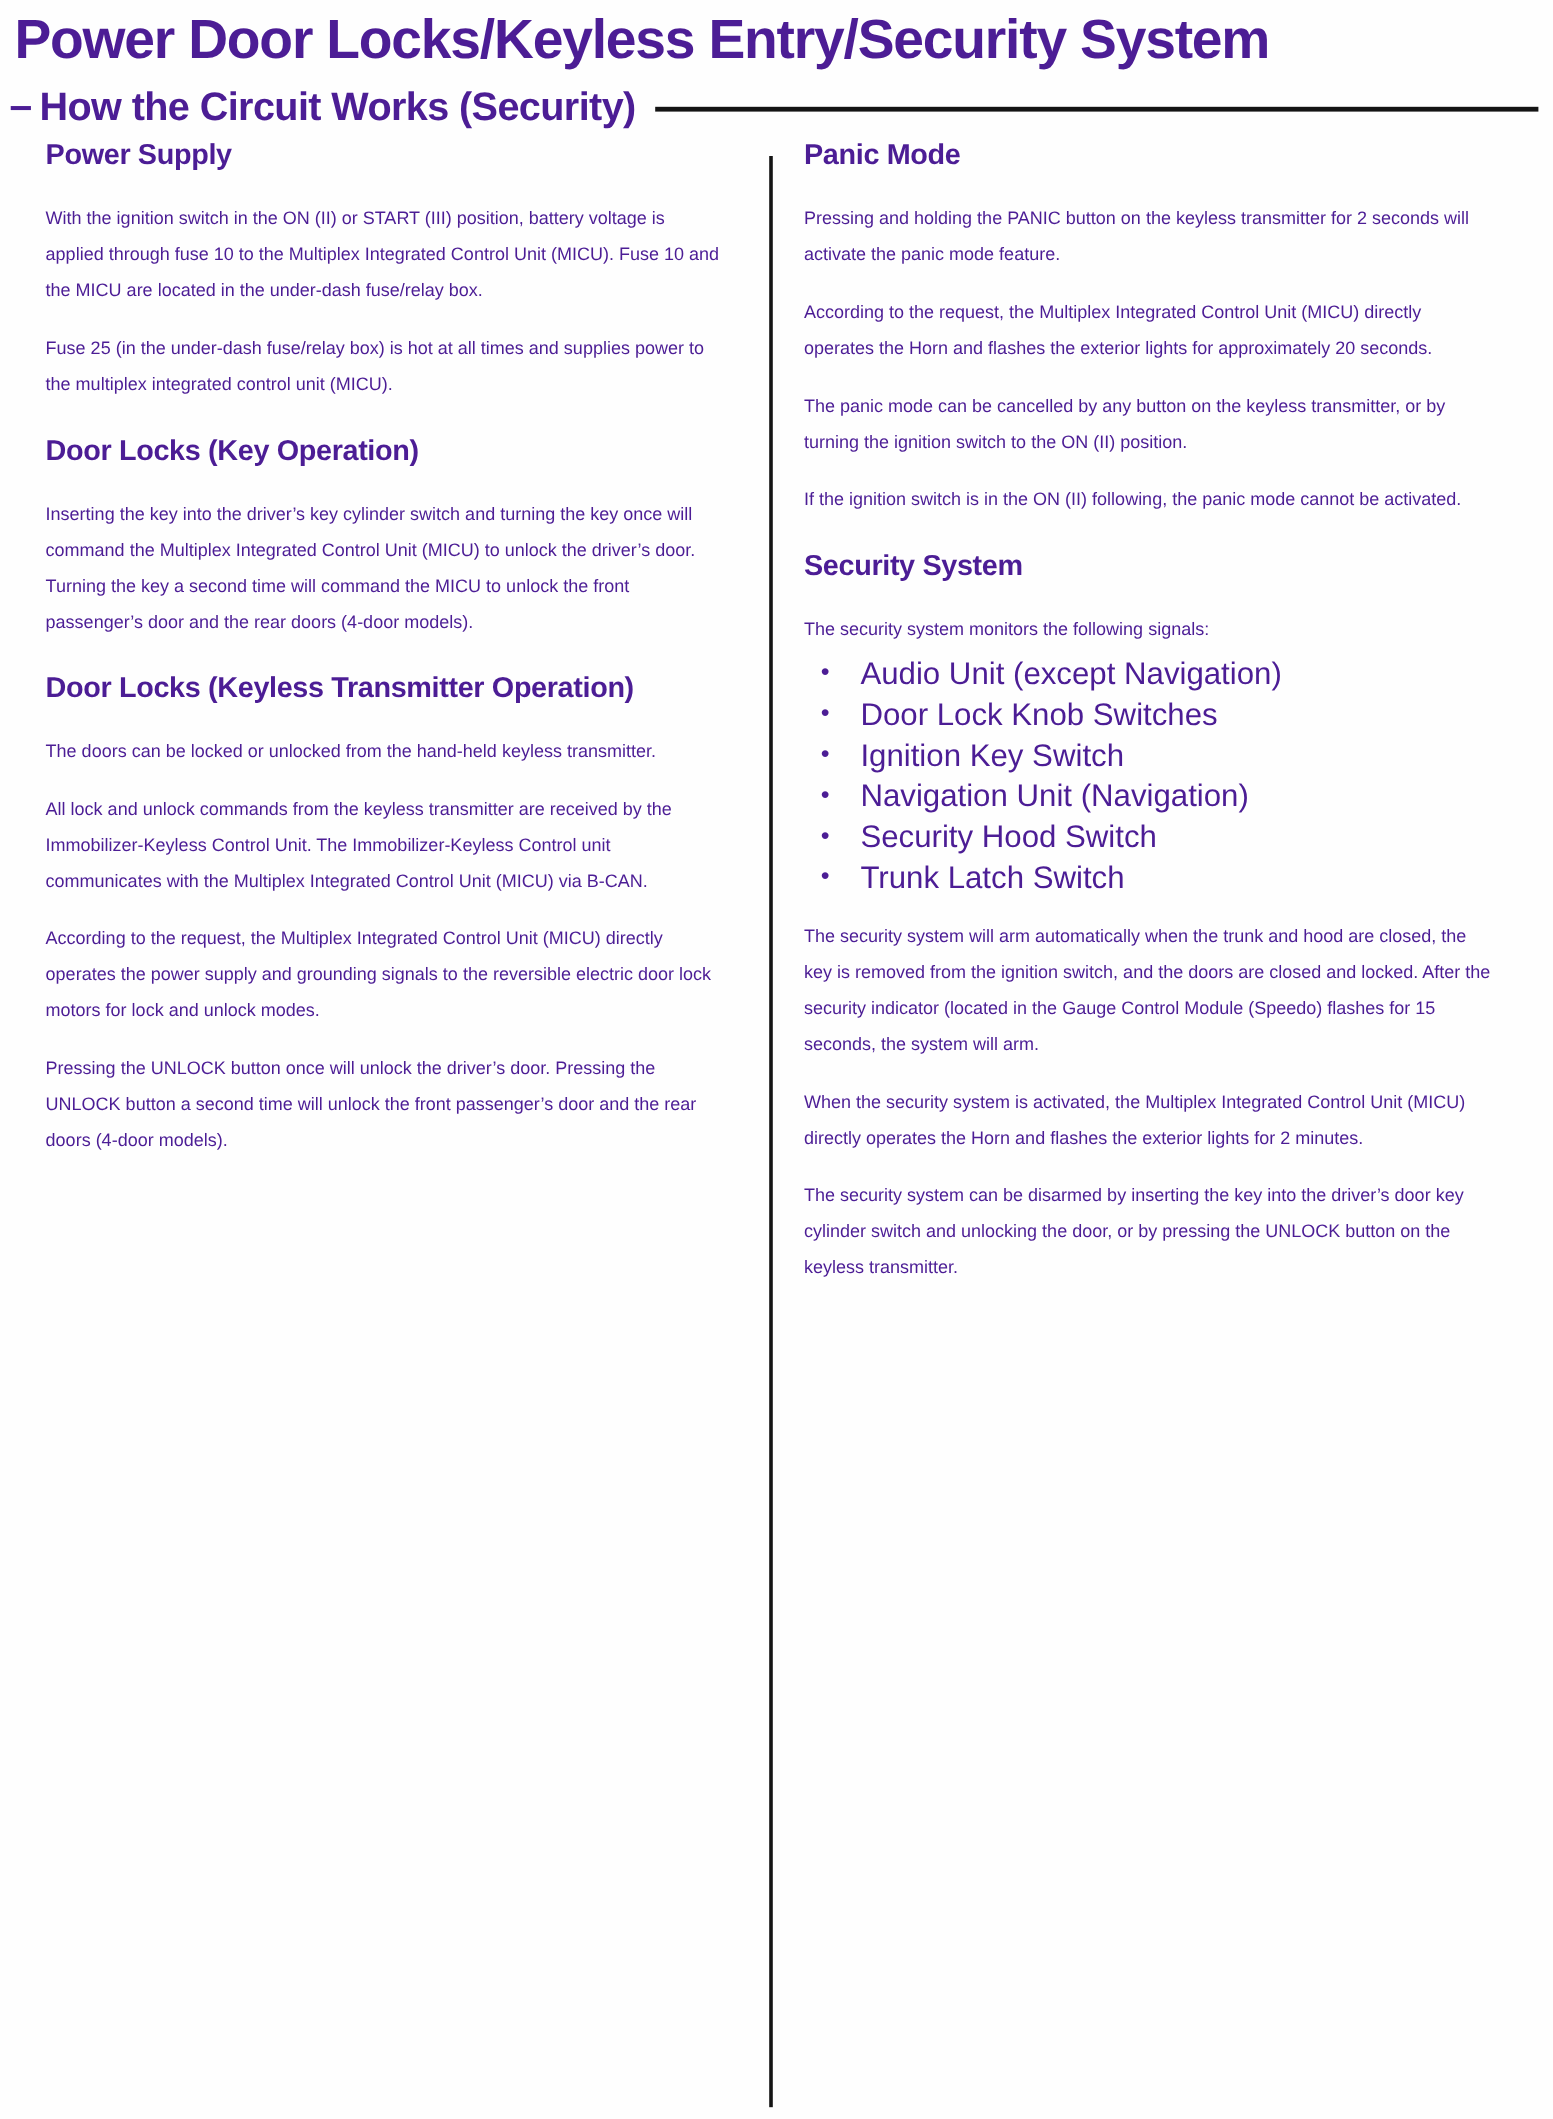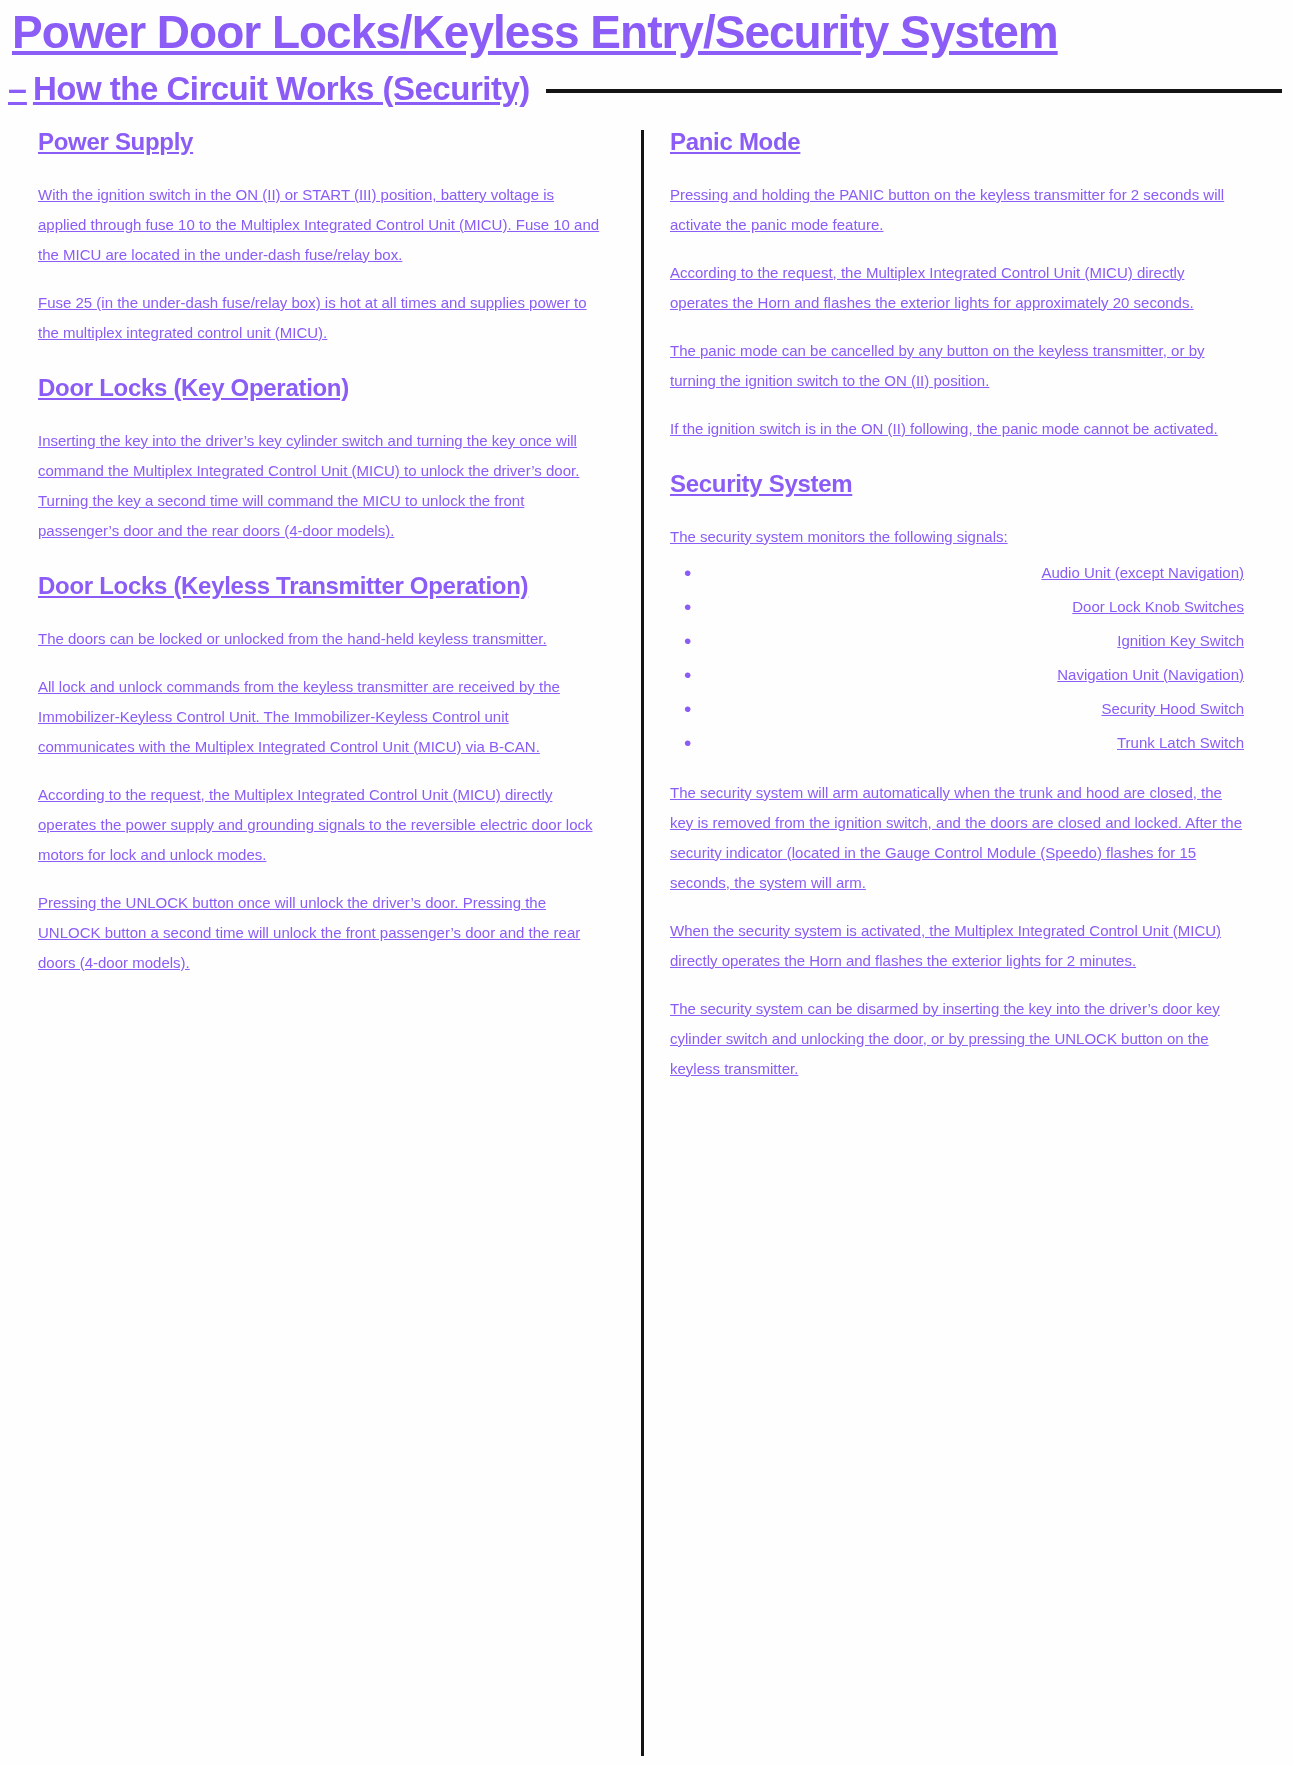--- a/index.html
+++ b/index.html
@@ -5,25 +5,24 @@
   html, body {
     margin: 0;
     padding: 0;
     background: #ffffff;
   }
   .page {
     position: relative;
     width: 1294px;
     height: 1766px;
     background: #fefefe;
-    color: #8b5cf6;
+    color: #4c1d95;
     font-family: "Liberation Sans", "DejaVu Sans", sans-serif;
     overflow: hidden;
     box-sizing: border-box;
-    text-decoration: underline;
   }
   .page-title {
     margin: 0;
     padding: 8px 20px 0 12px;
     font-size: 46px;
     line-height: 1.08;
     font-weight: 700;
     letter-spacing: -1px;
     white-space: nowrap;
   }
@@ -74,38 +73,37 @@
     padding: 0 50px 0 26px;
   }
   .sec-heading {
     font-size: 24px;
     font-weight: 700;
     margin: 26px 0 0 0;
     padding-bottom: 6px;
     letter-spacing: -0.3px;
   }
   .sec-heading:first-child {
-    margin-top: 12px;
+    margin-top: 0;
   }
   .para {
     font-size: 15px;
     line-height: 30px;
     margin: 18px 0 0 0;
   }
   .bullet-list {
     list-style: none;
     margin: 4px 0 0 0;
     padding: 0;
   }
   .bullet-item {
     position: relative;
-    font-size: 15px;
+    font-size: 26px;
     line-height: 34px;
     padding-left: 47px;
-    text-align: right;
   }
   .bullet-item::before {
     content: "\2022";
     position: absolute;
     left: 14px;
     top: 0;
     font-size: 21px;
     line-height: 34px;
   }
 </style>

